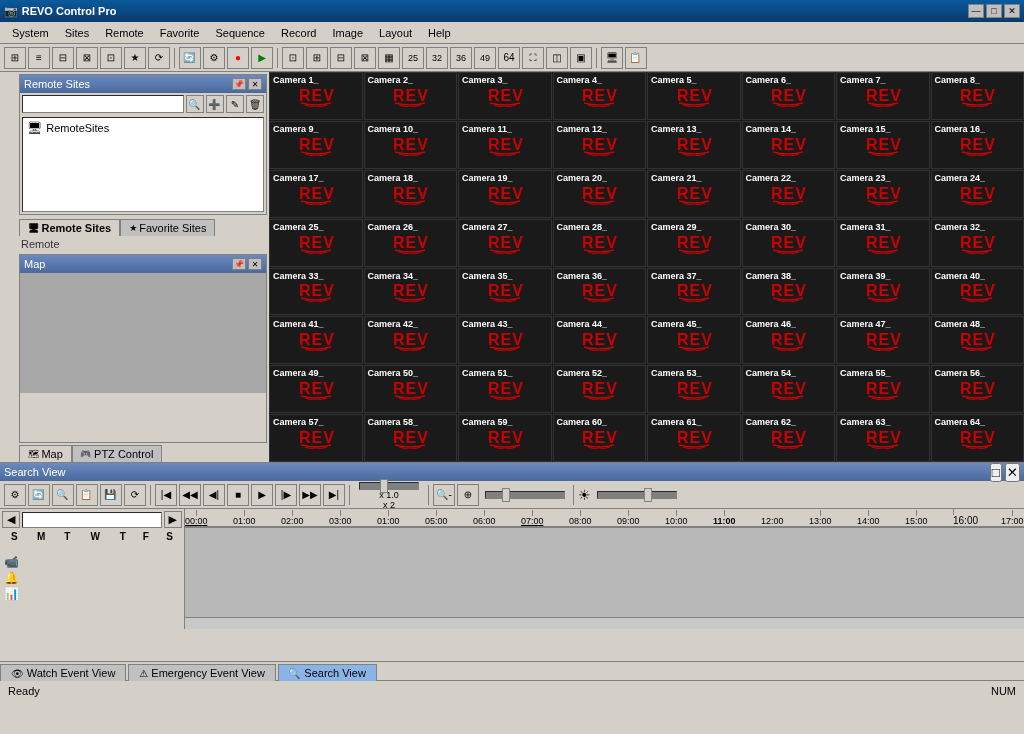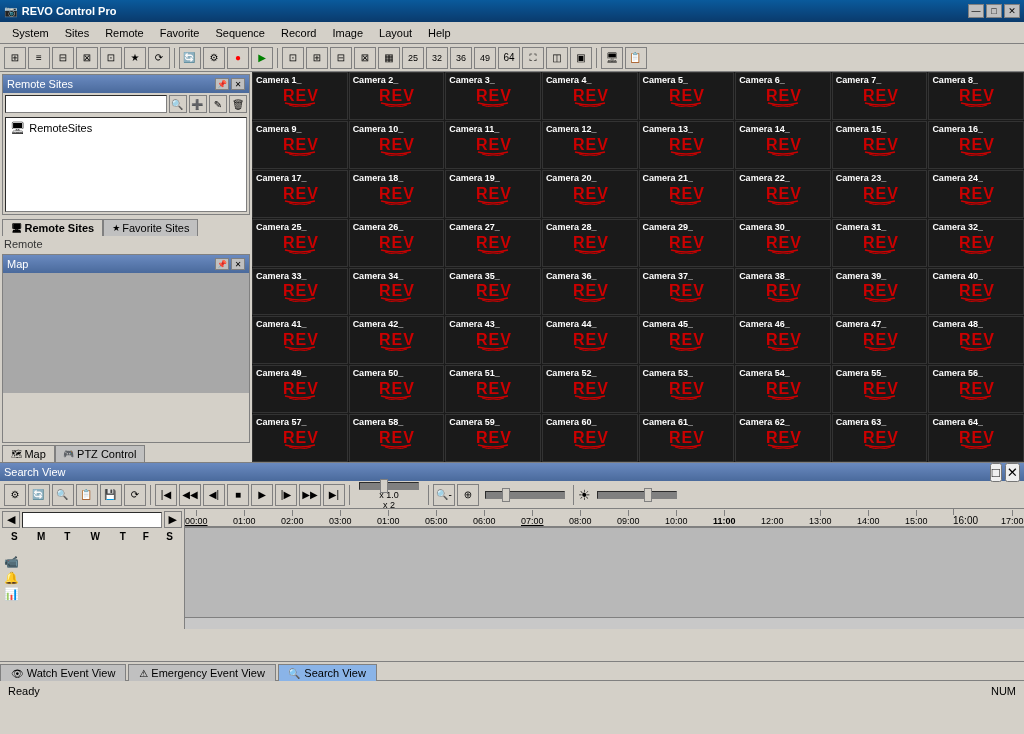--- a/index.html
+++ b/index.html
@@ -55,20 +55,21 @@
       cursor: pointer;
       display: flex; align-items: center; justify-content: center;
       font-size: 10px;
     }
     .toolbar-sep { width: 1px; height: 20px; background: #808080; margin: 0 2px; }
 
     
     #main-content {
       display: flex;
       height: calc(734px - 22px - 22px - 28px - 20px); 
+      margin-left: 17px;
       
     }
 
     
     #left-panel {
       width: 250px;
       display: flex;
       flex-direction: column;
       background: #d4d0c8;
     }

